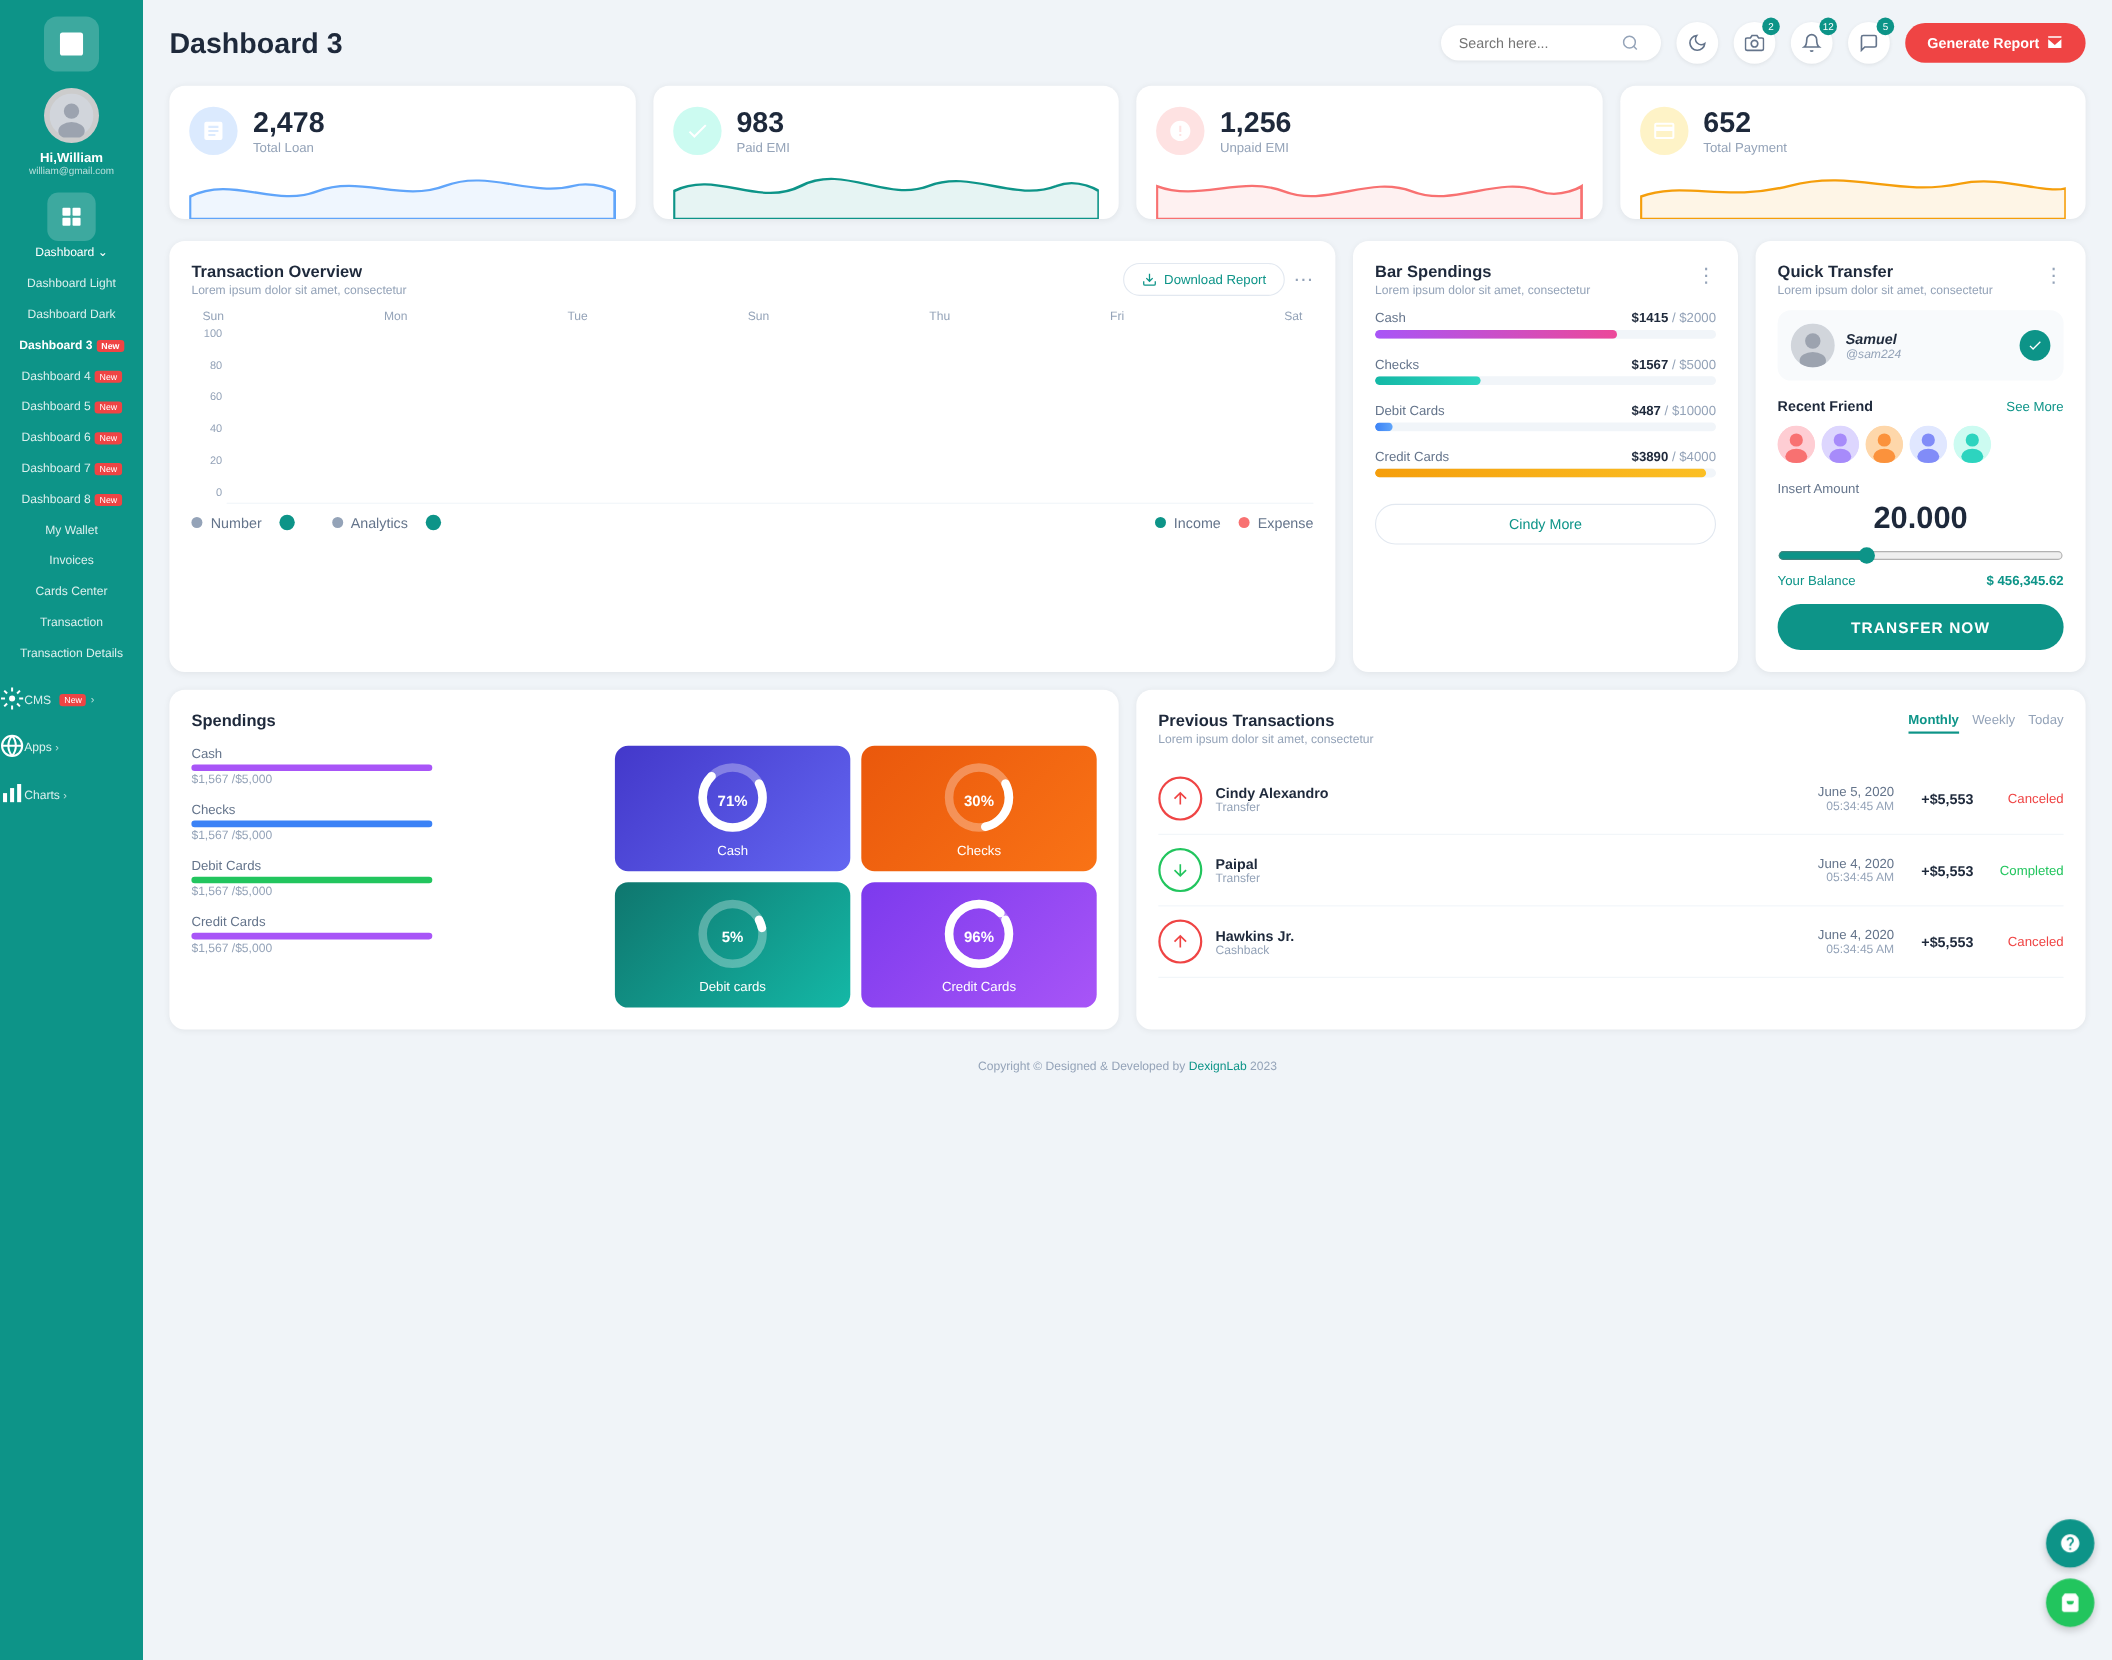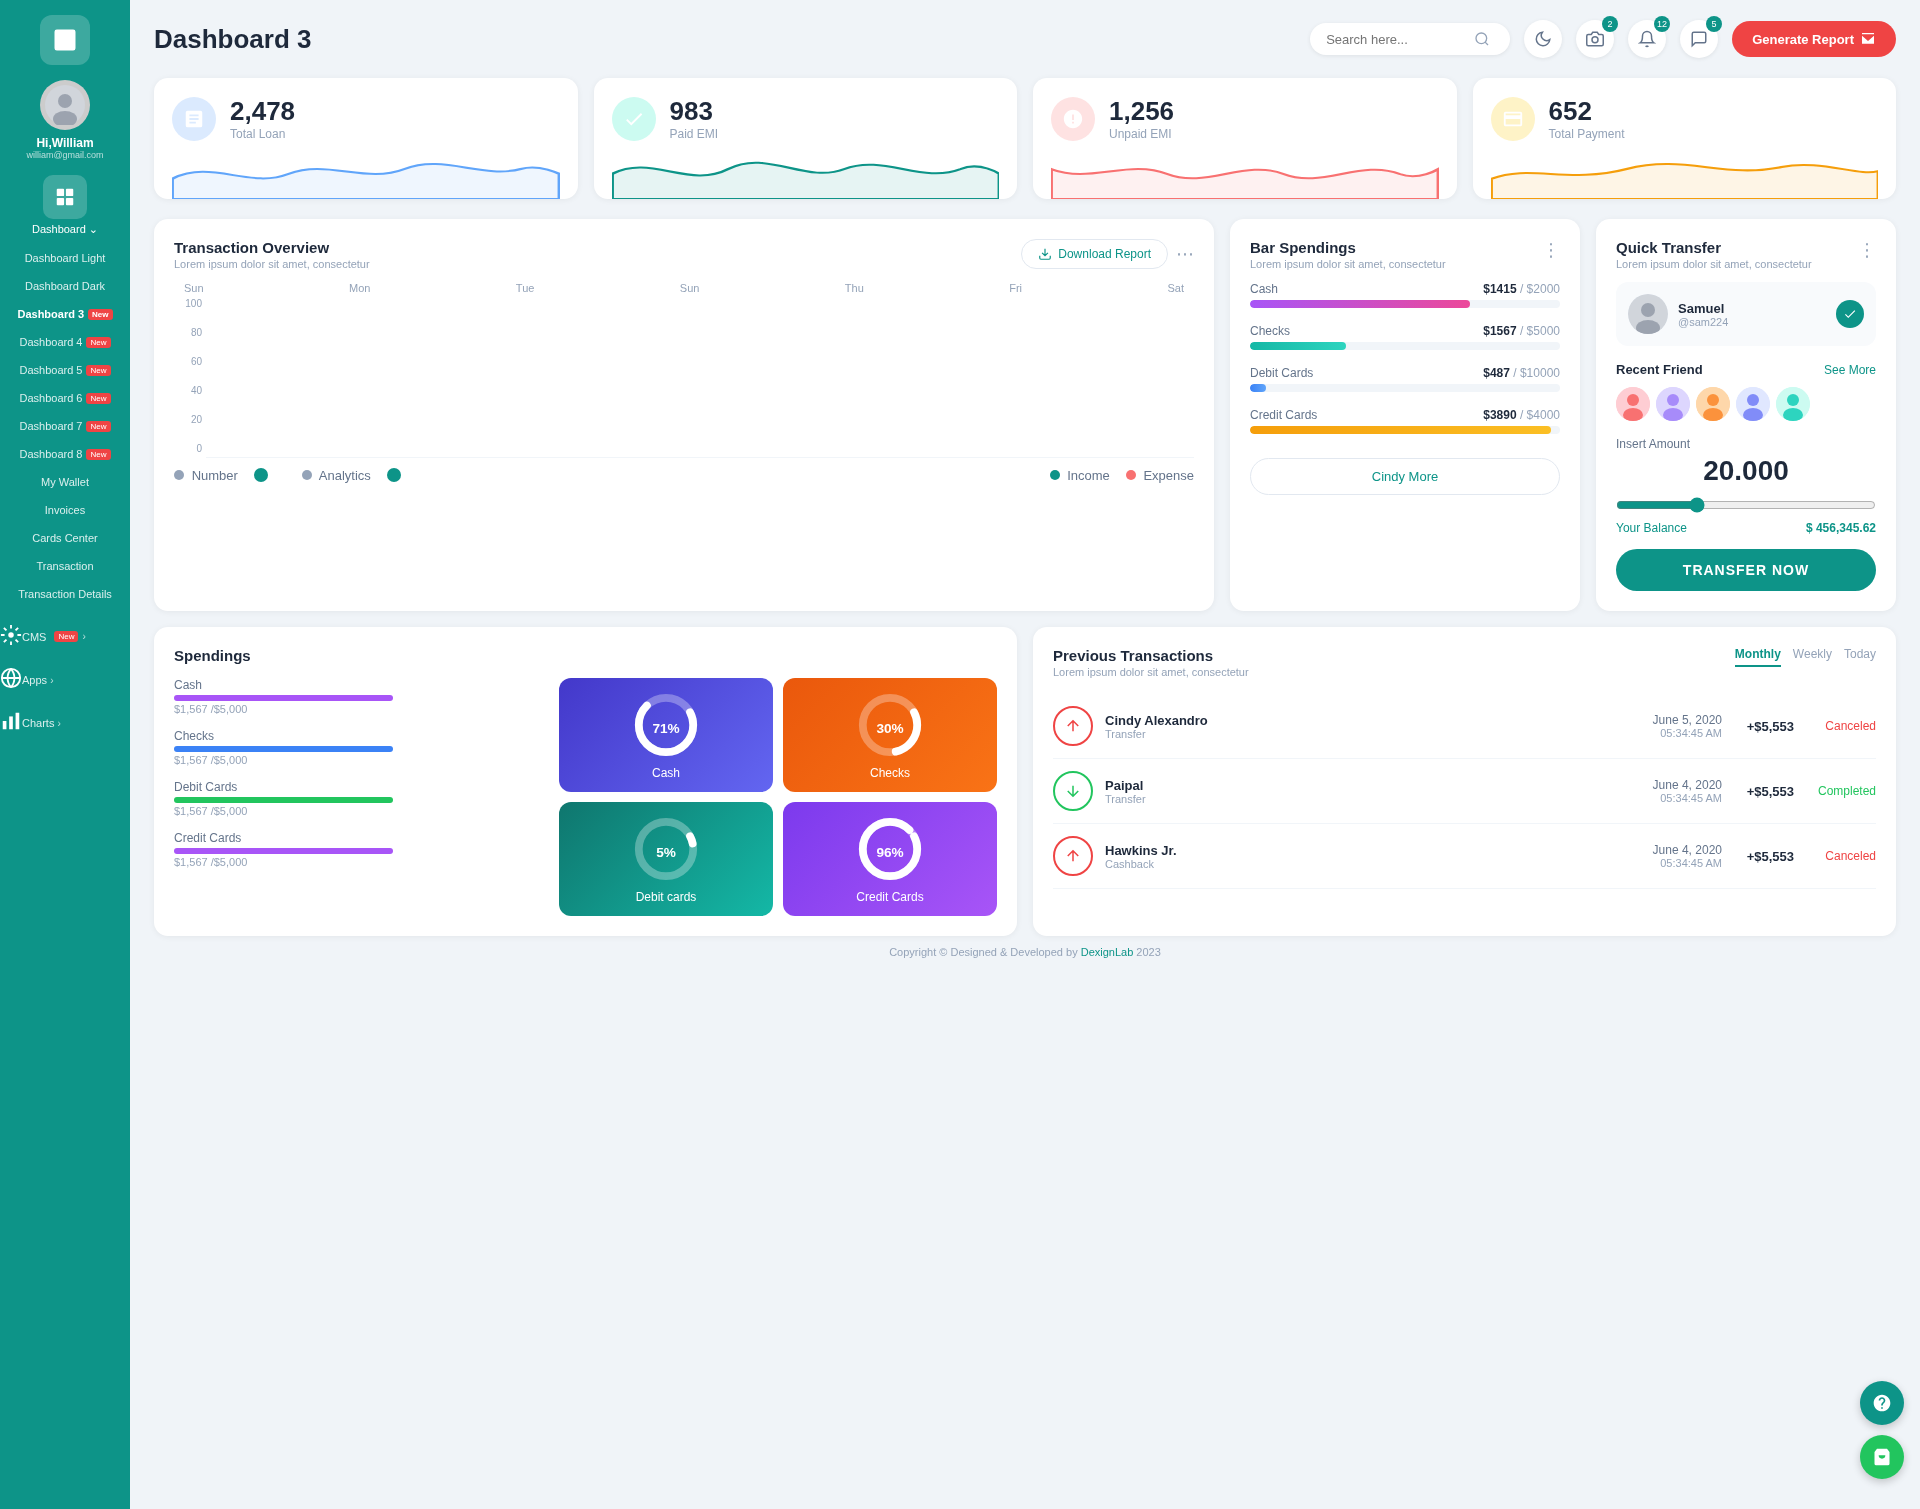--- a/index.html
+++ b/index.html
@@ -215,21 +215,21 @@
       width: 100%; padding: 10px;
       background: white; border: 1.5px solid #e2e8f0;
       border-radius: 25px; color: #0d9488;
       font-size: 13px; cursor: pointer; margin-top: 8px;
     }
     .qt-user-row {
       background: #f8fafc; border-radius: 12px;
       padding: 12px; display: flex; align-items: center;
       justify-content: space-between; margin-bottom: 16px;
     }
-    .qt-user-info { display: flex; align-items: center; gap: 10px; }
+    .qt-user-info { display: flex; align-items: center; gap: 10px; font-style: italic; }
     .qt-avatar { width: 40px; height: 40px; border-radius: 50%; background: #e2e8f0; overflow: hidden; display: flex; align-items: center; justify-content: center; }
     .qt-name { font-size: 13px; font-weight: 600; color: #1e293b; }
     .qt-handle { font-size: 11px; color: #94a3b8; }
     .qt-check { width: 28px; height: 28px; border-radius: 50%; background: #0d9488; display: flex; align-items: center; justify-content: center; }
     .qt-check svg { width: 14px; height: 14px; fill: white; }
     .recent-friend-header { display: flex; justify-content: space-between; align-items: center; margin-bottom: 10px; }
     .recent-friend-title { font-size: 13px; font-weight: 600; color: #1e293b; }
     .see-more { font-size: 12px; color: #0d9488; cursor: pointer; }
     .friend-avatars { display: flex; gap: 6px; margin-bottom: 16px; }
     .friend-avatar { width: 34px; height: 34px; border-radius: 50%; overflow: hidden; background: #e2e8f0; display: flex; align-items: center; justify-content: center; }
@@ -273,21 +273,21 @@
     .tx-info { flex: 1; }
     .tx-name { font-size: 13px; font-weight: 600; color: #1e293b; }
     .tx-type { font-size: 11px; color: #94a3b8; }
     .tx-date-col { text-align: right; }
     .tx-date { font-size: 12px; color: #64748b; }
     .tx-time { font-size: 11px; color: #94a3b8; }
     .tx-amount { font-size: 13px; font-weight: 600; color: #1e293b; min-width: 60px; text-align: right; }
     .tx-status { font-size: 12px; font-weight: 500; min-width: 70px; text-align: right; }
 
     
-    .footer { text-align: center; font-size: 11px; color: #94a3b8; margin-top: 10px; padding-bottom: 10px; }
+    .footer { text-align: center; font-size: 11px; color: #94a3b8; margin-top: 28px; padding-bottom: 10px; }
     .footer a { color: #0d9488; text-decoration: none; }
 
     
     .floating-btns { position: fixed; right: 16px; bottom: 30px; display: flex; flex-direction: column; gap: 10px; z-index: 200; }
     .float-btn {
       width: 44px; height: 44px; border-radius: 50%;
       display: flex; align-items: center; justify-content: center;
       cursor: pointer; box-shadow: 0 3px 8px rgba(0,0,0,0.2);
     }
     .float-btn-teal { background: #0d9488; }

